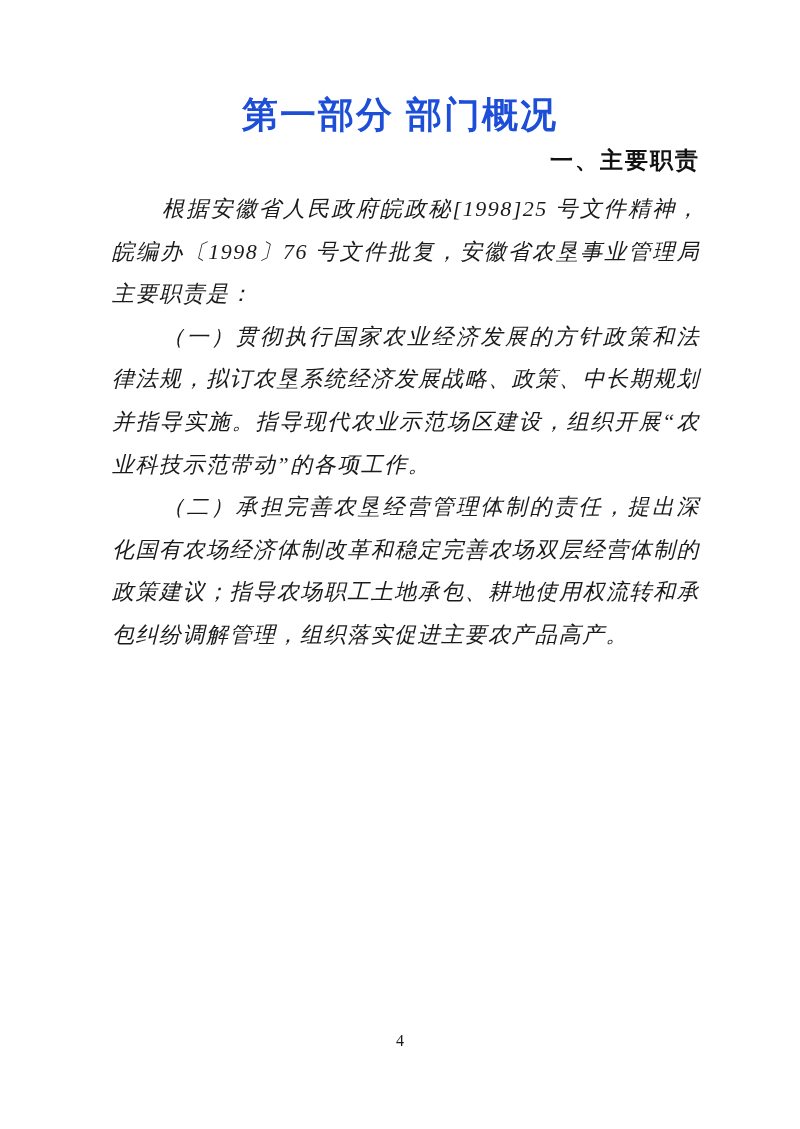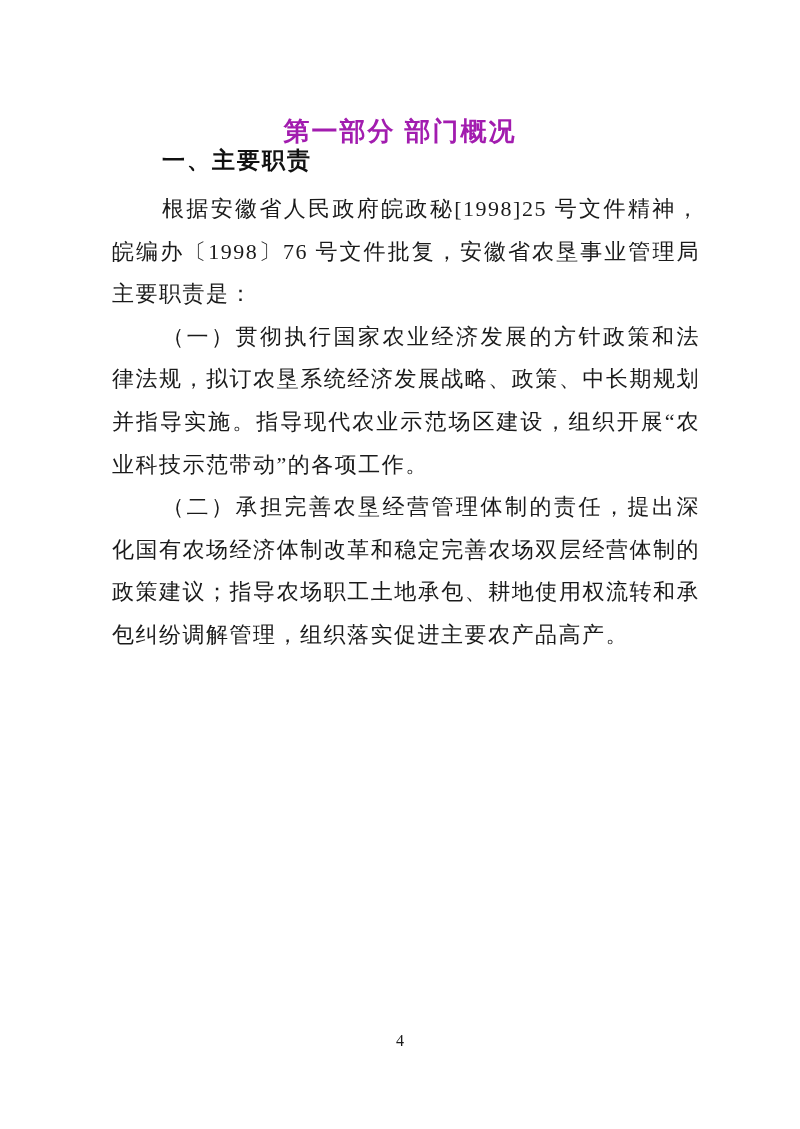--- a/index.html
+++ b/index.html
@@ -11,58 +11,60 @@
   .page {
     position: relative;
     width: 800px;
     height: 1129px;
     background: #ffffff;
     color: #1a1a1a;
     font-family: "Liberation Serif", serif;
     overflow: hidden;
   }
   .doc-title {
-    margin: 16px;
+    margin: 0;
     padding-top: 97px;
     text-align: center;
     font-family: "Liberation Sans", sans-serif;
-    font-size: 26px;
+    font-size: 36px;
     line-height: 36px;
     font-weight: bold;
     letter-spacing: 2px;
-    color: #a21caf;
+    color: #1d4ed8;
   }
   .content {
     position: absolute;
     left: 112px;
     top: 133px;
     width: 588px;
   }
   .section-heading {
     margin: 13px 0 0 0;
     font-family: "Liberation Sans", sans-serif;
     font-size: 23px;
     line-height: 28px;
     font-weight: bold;
     text-indent: 50px;
     letter-spacing: 2px;
     color: #111111;
+    text-align: right;
   }
   .paragraphs {
     margin-top: 14px;
   }
   .para {
     margin: 0;
     font-size: 22px;
     line-height: 42.6px;
     letter-spacing: 1.5px;
     text-align: justify;
     text-justify: inter-character;
     text-indent: 50px;
     color: #1a1a1a;
+    font-style: italic;
   }
   .page-number {
     position: absolute;
     top: 1031px;
     left: 0;
     width: 100%;
     text-align: center;
     font-size: 16px;
     line-height: 20px;
     color: #1a1a1a;

